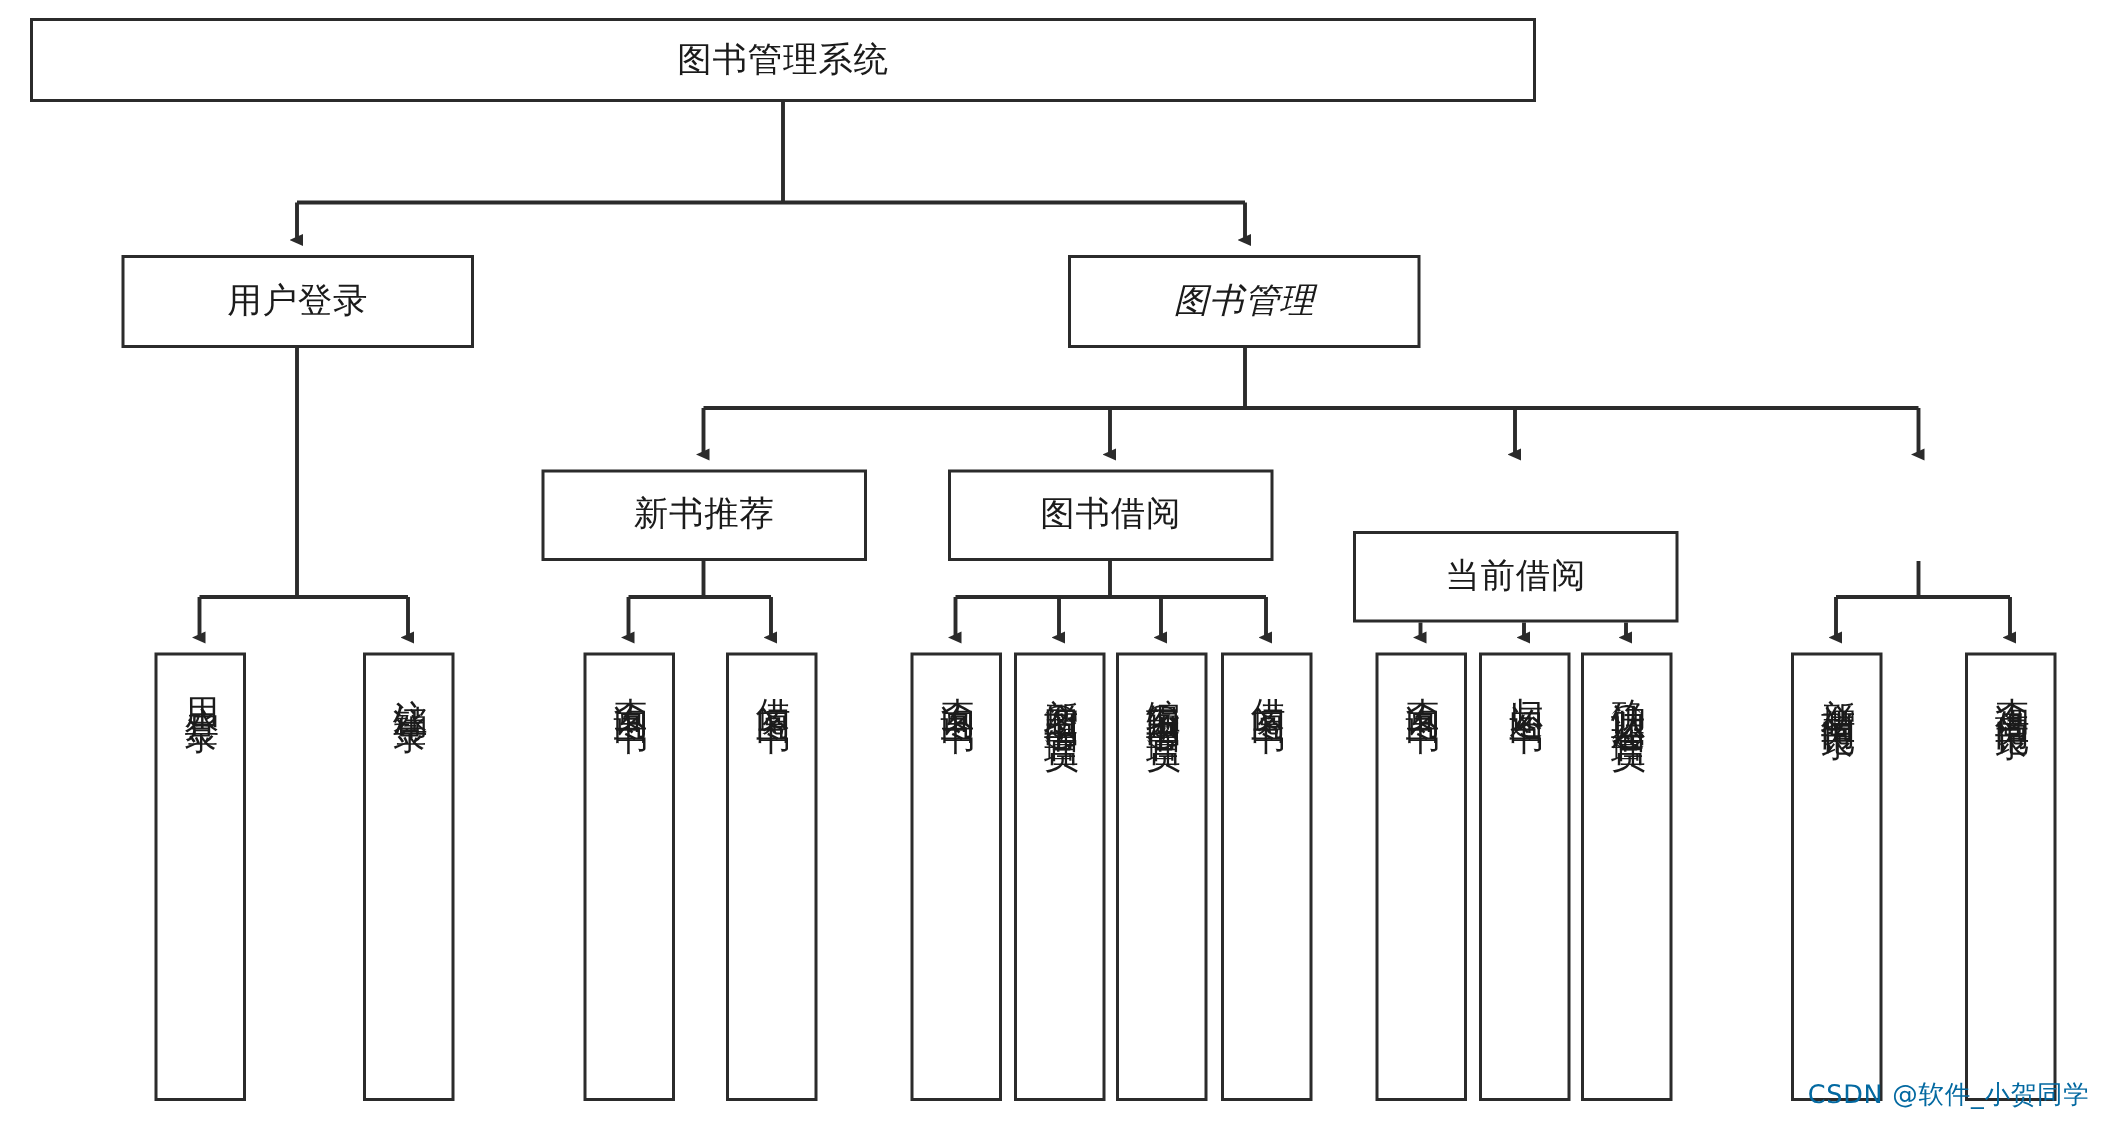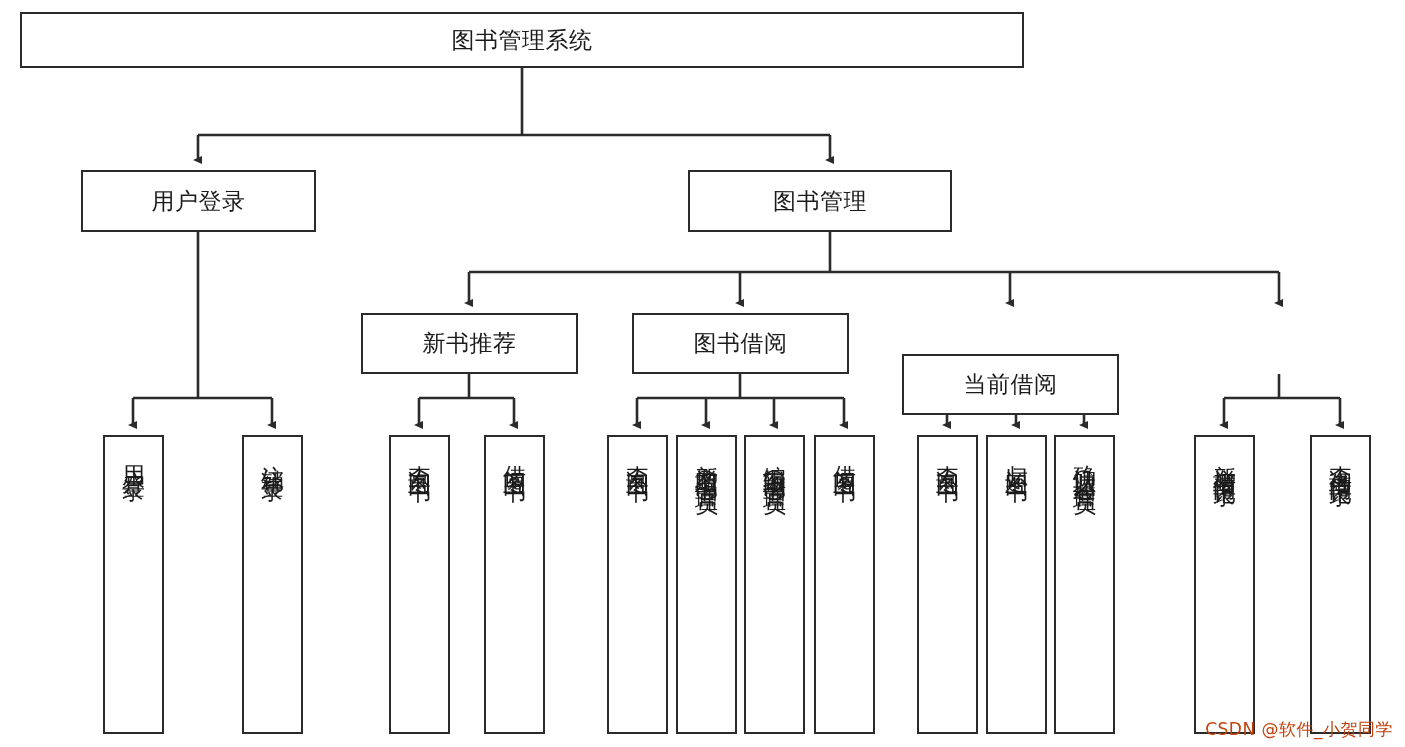--- a/index.html
+++ b/index.html
@@ -63,21 +63,21 @@
     white-space: nowrap;
   }
   .node.vert.tall-text .label {
     letter-spacing: 4px;
   }
   .watermark {
     position: absolute;
     right: 12px;
     bottom: 6px;
     font-size: 17px;
-    color: #c2410c;
+    color: #0369a1;
     letter-spacing: 0.5px;
     white-space: nowrap;
     user-select: none;
   }
 </style>
 </head>
 <body>
 
 <div id="canvas">
 
@@ -131,21 +131,21 @@
     </g>
   </svg>
 
   <div class="node horiz root" style="left:20px; top:12px; width:1004px; height:56px;">
     <span class="label">图书管理系统</span>
   </div>
 
   <div class="node horiz" style="left:81px; top:170px; width:235px; height:62px;">
     <span class="label">用户登录</span>
   </div>
-  <div class="node horiz" style="left:688px; top:170px; width:264px; height:62px;">
+  <div class="node horiz" style="left:712px; top:170px; width:235px; height:62px;font-style:italic;">
     <span class="label">图书管理</span>
   </div>
 
   <div class="node horiz" style="left:361px; top:313px; width:217px; height:61px;">
     <span class="label">新书推荐</span>
   </div>
   <div class="node horiz" style="left:632px; top:313px; width:217px; height:61px;">
     <span class="label">图书借阅</span>
   </div>
   <div class="node horiz" style="left:902px; top:313px; width:217px; height:61px;margin-top:41px;">

